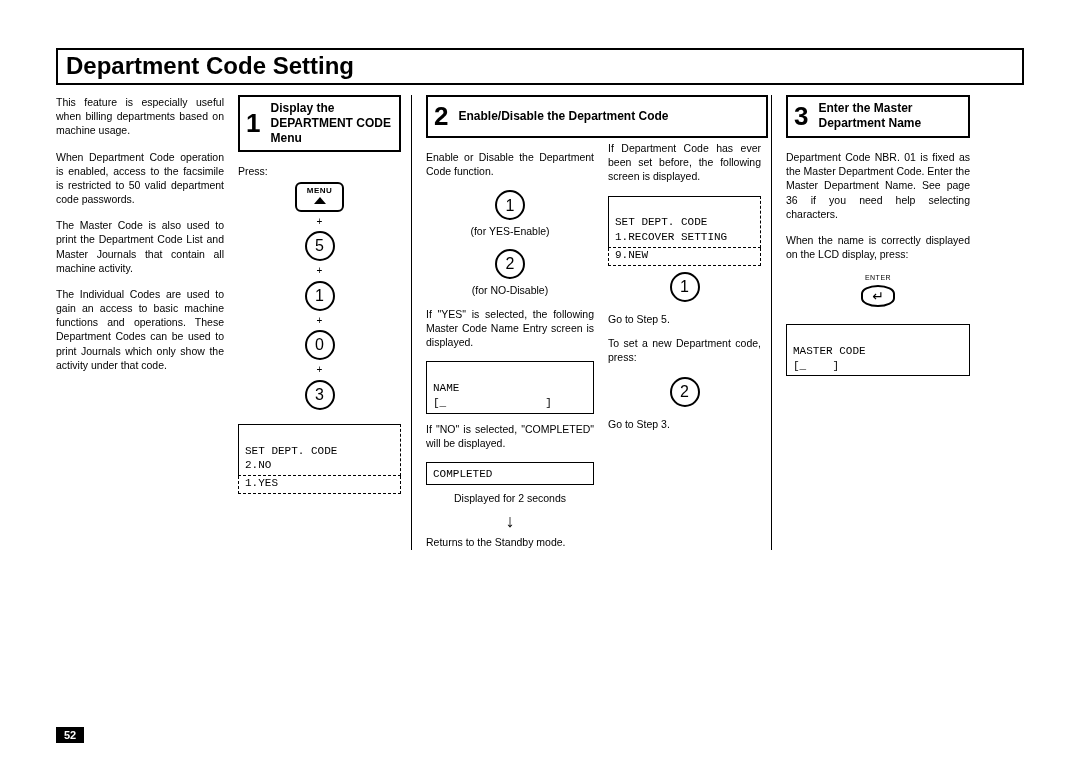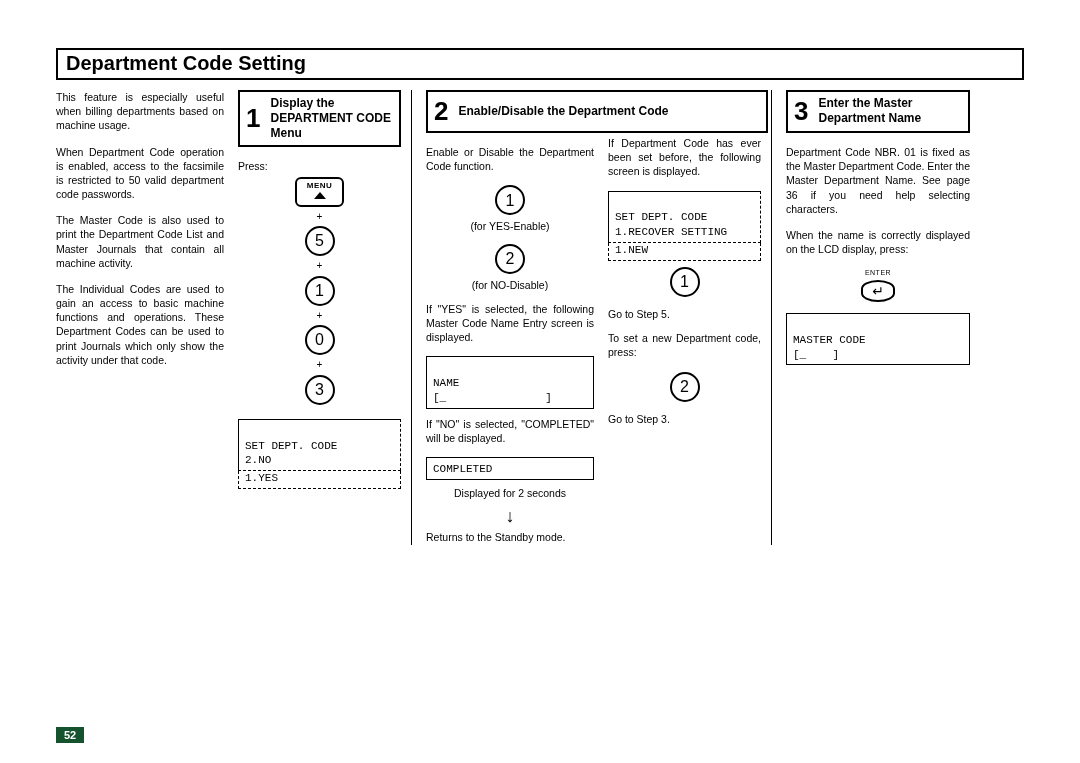--- a/index.html
+++ b/index.html
@@ -1,19 +1,19 @@
 <!DOCTYPE html>
 <html><head>
 <meta charset="utf-8">
 <style>
   * { box-sizing: border-box; margin: 0; padding: 0; }
   html, body { width: 1080px; height: 763px; background: #fff; }
   body { font-family: Arial, Helvetica, sans-serif; padding: 48px 56px 40px 56px; position: relative; }
   .title-wrap { border: 2px solid #000; padding: 2px 8px 3px 8px; margin-bottom: 10px; }
-  .title { font-size: 20px; font-weight: bold; }
+  .title { font-size: 24px; font-weight: bold; }
   .cols { display: flex; gap: 14px; }
   .col { font-size: 10.5px; line-height: 1.35; }
   .c0 { width: 168px; }
   .c1 { width: 174px; border-right: 1px solid #000; padding-right: 10px; }
   .c2 { width: 168px; }
   .c3 { width: 164px; border-right: 1px solid #000; padding-right: 10px; }
   .c4 { width: 184px; }
   p.just { text-align: justify; margin-bottom: 12px; }
   .stepbox { border: 2px solid #000; display: flex; align-items: stretch; margin-bottom: 12px; }
   .stepnum { font-size: 26px; font-weight: bold; padding: 2px 6px 2px 6px; display:flex; align-items:center; }
@@ -23,21 +23,21 @@
   .keywrap { text-align:center; margin: 4px 0 0 0; }
   .arrow-up { width:0; height:0; border-left:6px solid transparent; border-right:6px solid transparent; border-bottom:7px solid #000; display:inline-block; }
   .plus { text-align:center; font-size:10px; margin: 3px 0; }
   .circ { width: 30px; height: 30px; border: 2px solid #000; border-radius: 50%; display: flex; align-items: center; justify-content: center; font-size: 16px; margin: 0 auto; }
   .lcd { border: 1.5px solid #000; font-family: "Courier New", monospace; font-size: 11px; padding: 4px 6px 2px 6px; margin: 6px 0; white-space: pre; min-height: 18px; position:relative; }
   .center { text-align:center; }
   .downarrow { text-align:center; font-size:18px; margin: 2px 0; }
   .enter-key { display:inline-block; border:2px solid #000; border-radius:50% / 40%; width:34px; height:22px; position:relative; }
   .enter-key::after { content:"↵"; position:absolute; left:0; right:0; top:0; text-align:center; font-size:14px; }
   .enter-label { font-size:7px; text-align:center; margin-bottom:2px; letter-spacing:0.5px; }
-  .pagenum { position:absolute; left:56px; bottom:20px; background:#14532d; color:#fff; font-size:11px; font-weight:bold; padding:2px 8px; }
+  .pagenum { position:absolute; left:56px; bottom:20px; background:#000000; color:#fff; font-size:11px; font-weight:bold; padding:2px 8px; }
 </style>
 </head>
 <body>
 
 <div class="title-wrap">
   <div class="title">Department Code Setting</div>
 </div>
 
 <div class="cols">
 
@@ -96,21 +96,21 @@
     <div class="downarrow">↓</div>
     <div>Returns to the Standby mode.</div>
   </div>
 
   <div class="col c3">
     <div style="height:46px;"></div>
     <p class="just">If Department Code has ever been set before, the following screen is displayed.</p>
     <div class="lcd" style="border-bottom:1.5px dashed #000; border-right:1.5px dashed #000;">
 <span>SET DEPT. CODE</span>
 <span>1.RECOVER SETTING</span></div>
-    <div class="lcd" style="border:1.5px dashed #000; border-top:none; margin-top:-6px; padding-top:0;"><span>1.NEW</span></div>
+    <div class="lcd" style="border:1.5px dashed #000; border-top:none; margin-top:-6px; padding-top:0;"><span>9.NEW</span></div>
     <div class="circ">1</div>
     <div style="margin:10px 0;">Go to Step 5.</div>
     <p class="just">To set a new Department code, press:</p>
     <div class="circ">2</div>
     <div style="margin-top:10px;">Go to Step 3.</div>
   </div>
 
   <div class="col c4">
     <div class="stepbox">
       <div class="stepnum">3</div>
@@ -118,20 +118,20 @@
         <span>Enter the Master</span><br>
         <span>Department Name</span>
       </div>
     </div>
     <p class="just">Department Code NBR. 01 is fixed as the Master Department Code. Enter the Master Department Name. See page 36 if you need help selecting characters.</p>
     <p class="just">When the name is correctly displayed on the LCD display, press:</p>
     <div style="text-align:center;">
       <div class="enter-label">ENTER</div>
       <span class="enter-key"></span>
     </div>
-    <div class="lcd" style="margin-top:8px;">
+    <div class="lcd" style="margin-top:14px;">
 <span>MASTER CODE</span>
 <span>[_    ]</span></div>
   </div>
 
 </div>
 
 <div class="pagenum">52</div>
 
 </body></html>

